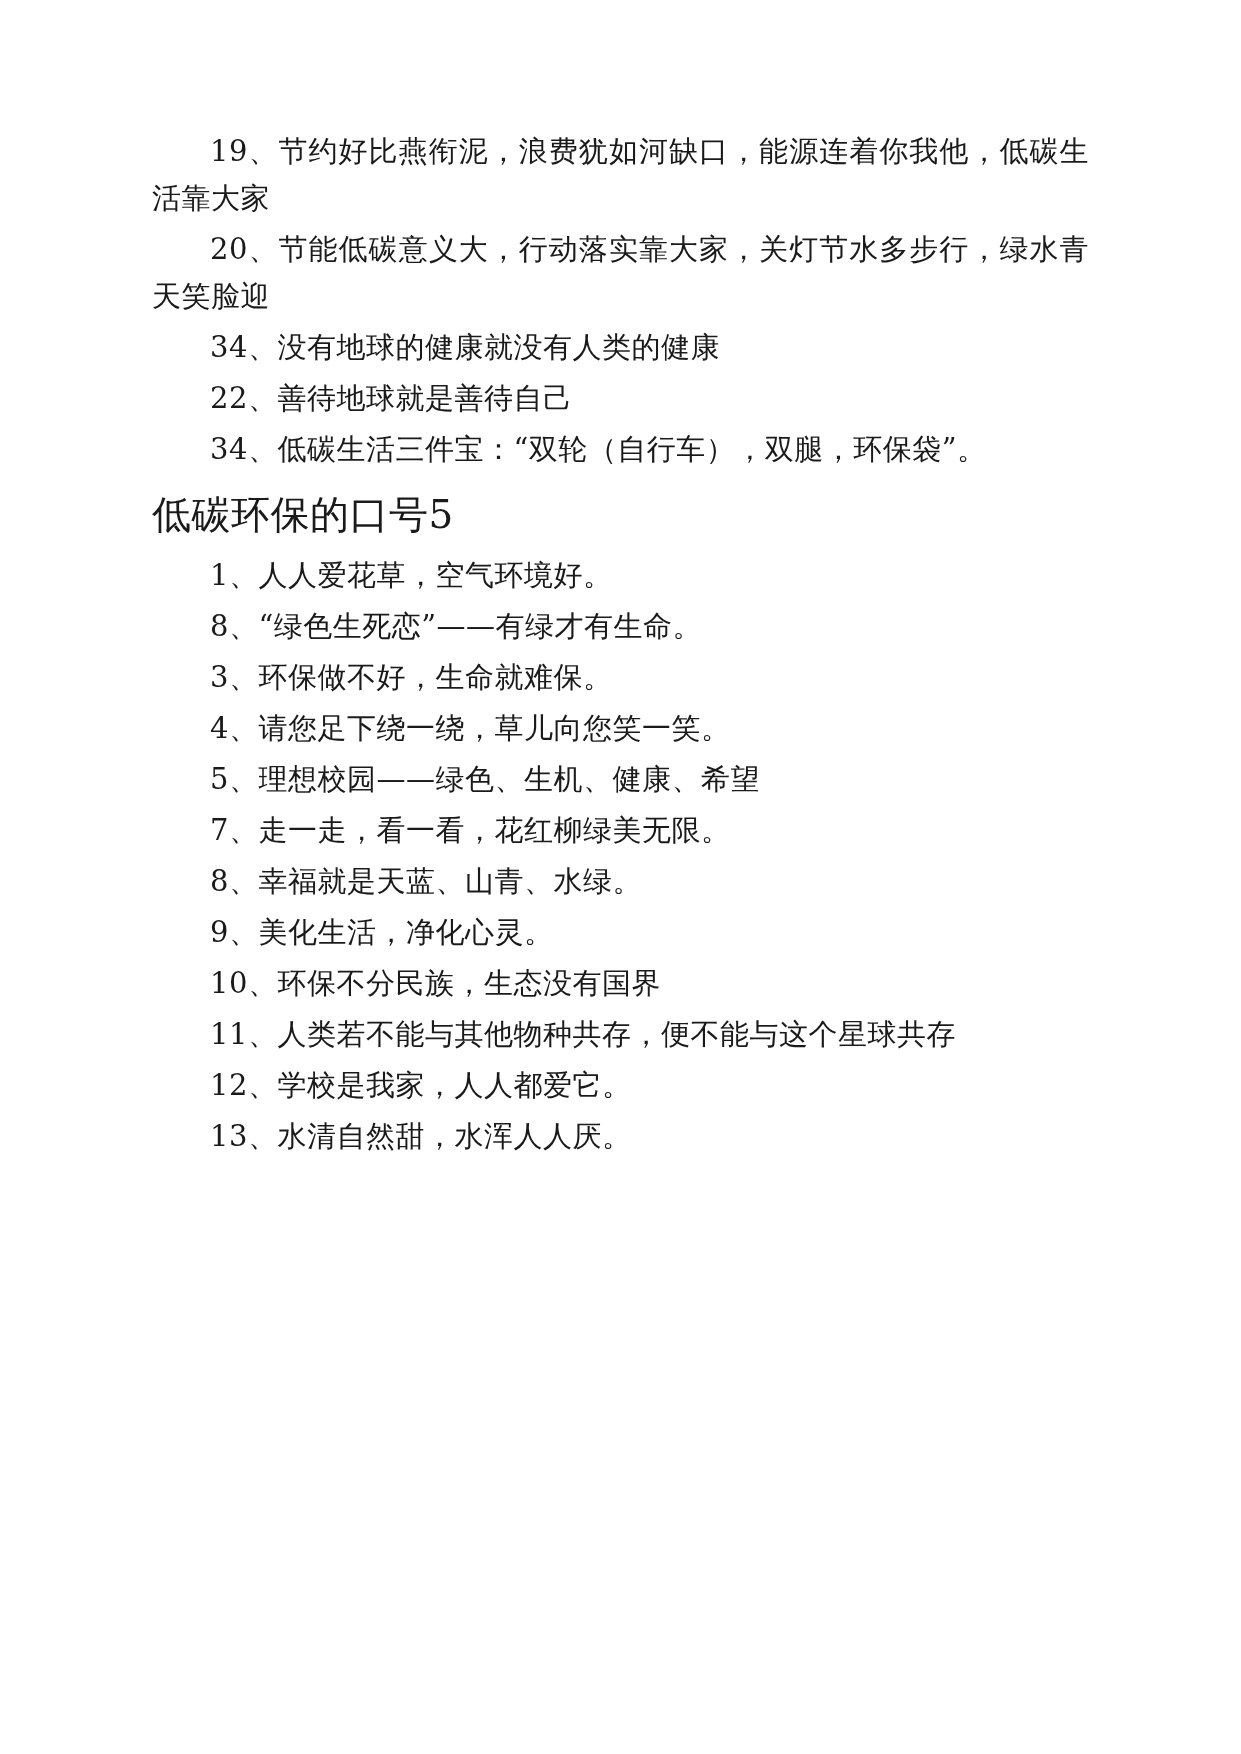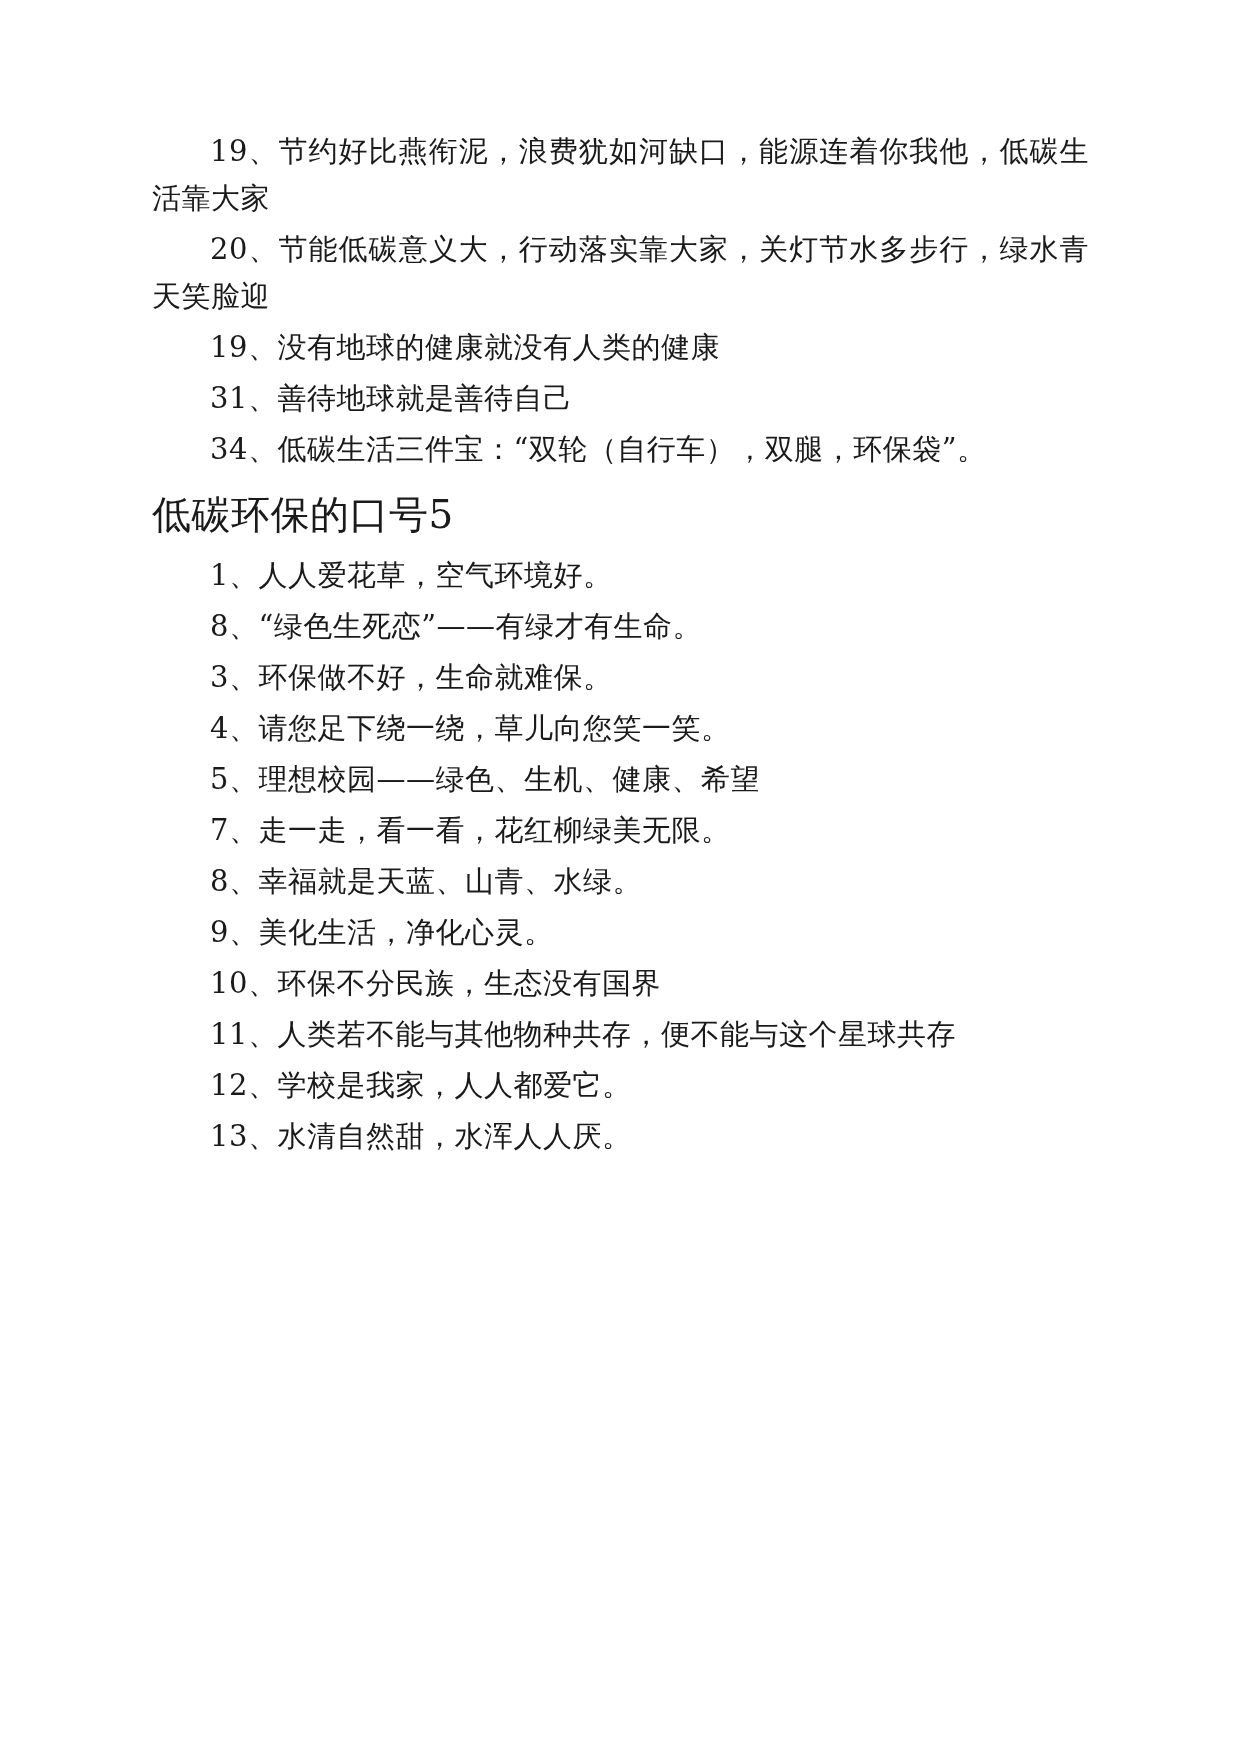--- a/index.html
+++ b/index.html
@@ -40,22 +40,22 @@
     line-height: 1.62;
   }
 </style>
 </head>
 <body>
 
 <div class="page">
   <div class="doc-body" id="doc-body">
       <p class="para">19、节约好比燕衔泥，浪费犹如河缺口，能源连着你我他，低碳生活靠大家</p>
       <p class="para">20、节能低碳意义大，行动落实靠大家，关灯节水多步行，绿水青天笑脸迎</p>
-      <p class="para">19、没有地球的健康就没有人类的健康</p>
-      <p class="para">31、善待地球就是善待自己</p>
+      <p class="para">34、没有地球的健康就没有人类的健康</p>
+      <p class="para">22、善待地球就是善待自己</p>
       <p class="para">34、低碳生活三件宝：“双轮（自行车），双腿，环保袋”。</p>
       <p class="para heading">低碳环保的口号5</p>
       <p class="para">1、人人爱花草，空气环境好。</p>
       <p class="para">8、“绿色生死恋”——有绿才有生命。</p>
       <p class="para">3、环保做不好，生命就难保。</p>
       <p class="para">4、请您足下绕一绕，草儿向您笑一笑。</p>
       <p class="para">5、理想校园——绿色、生机、健康、希望</p>
       <p class="para">7、走一走，看一看，花红柳绿美无限。</p>
       <p class="para">8、幸福就是天蓝、山青、水绿。</p>
       <p class="para">9、美化生活，净化心灵。</p>

